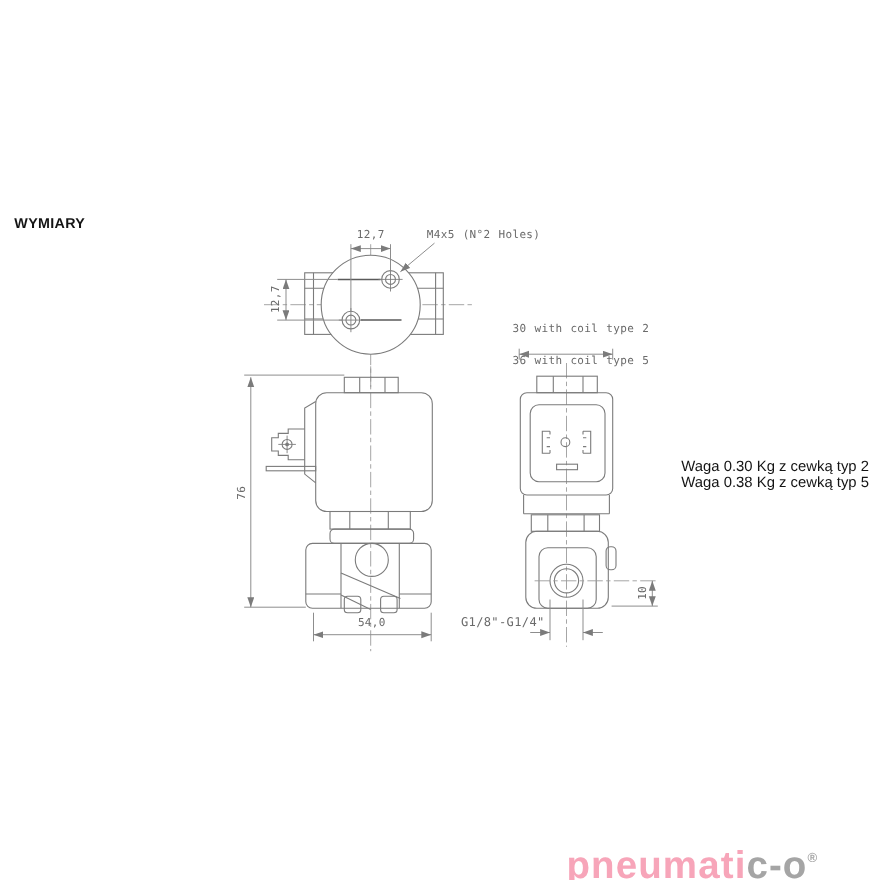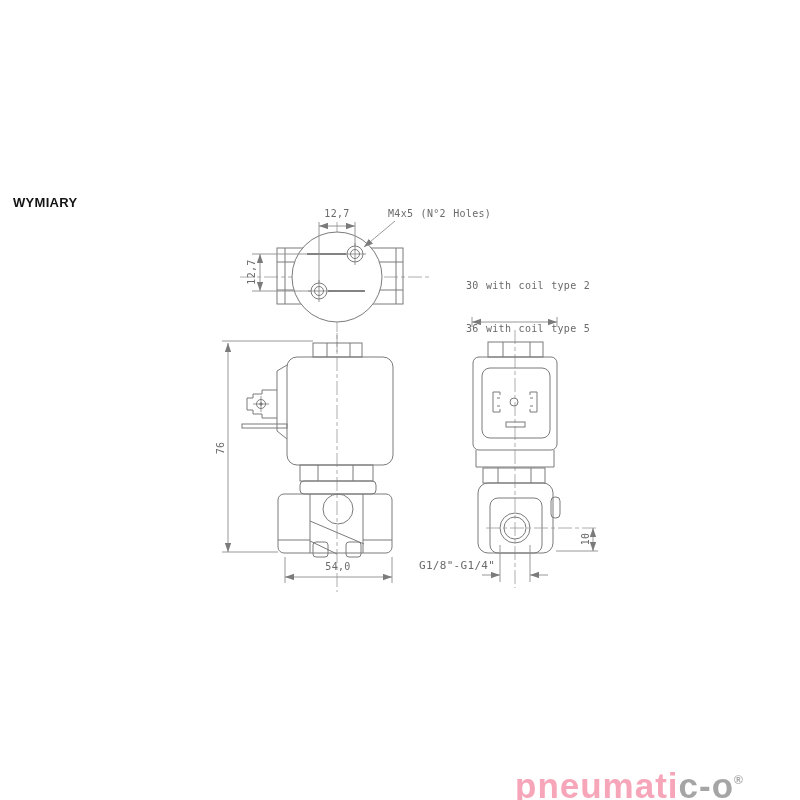--- a/index.html
+++ b/index.html
@@ -218,25 +218,27 @@
 
   <div class="blktext title" style="left:13px; top:195px; position:absolute;">WYMIARY</div>
 
   <span class="cadtext ctr" style="left:337px; top:208px;">12,7</span>
   <span class="cadtext vert" style="left:251px; top:272px;">12,7</span>
   <span class="cadtext" style="left:388px; top:208px;">M4x5 (N°2 Holes)</span>
 
   <span class="cadtext vert" style="left:220px; top:448px;">76</span>
   <span class="cadtext ctr" style="left:338px; top:561px;">54,0</span>
 
-  <span class="cadtext" style="left:466px; top:280px;">30 with coil type 2</span>
+  <span class="cadtext" style="left:466px; top:294px;">30 with coil type 2</span>
   <span class="cadtext" style="left:466px; top:307px;margin-top:16px;">36 with coil type 5</span>
   <span class="cadtext vert" style="left:585px; top:539px;">10</span>
   <span class="cadtext" style="left:419px; top:559px; font-size:11px;">G1/8"-G1/4"</span>
 
   <div class="blktext weights" style="position:absolute; left:600px; top:417px; width:190px;">
+    <div>Waga 0.30 Kg z cewką typ 2</div>
+    <div>Waga 0.38 Kg z cewką typ 5</div>
   </div>
 
   <div class="logo">
     <span class="p1" id="logo-p1" style="color: rgb(247, 165, 185);">pneumati</span><span class="p2" id="logo-p2" style="color: rgb(165, 165, 165);">c-o</span><sup id="logo-reg" style="color: rgb(165, 165, 165);">®</sup>
   </div>
 
 </div>
 
 </body></html>

